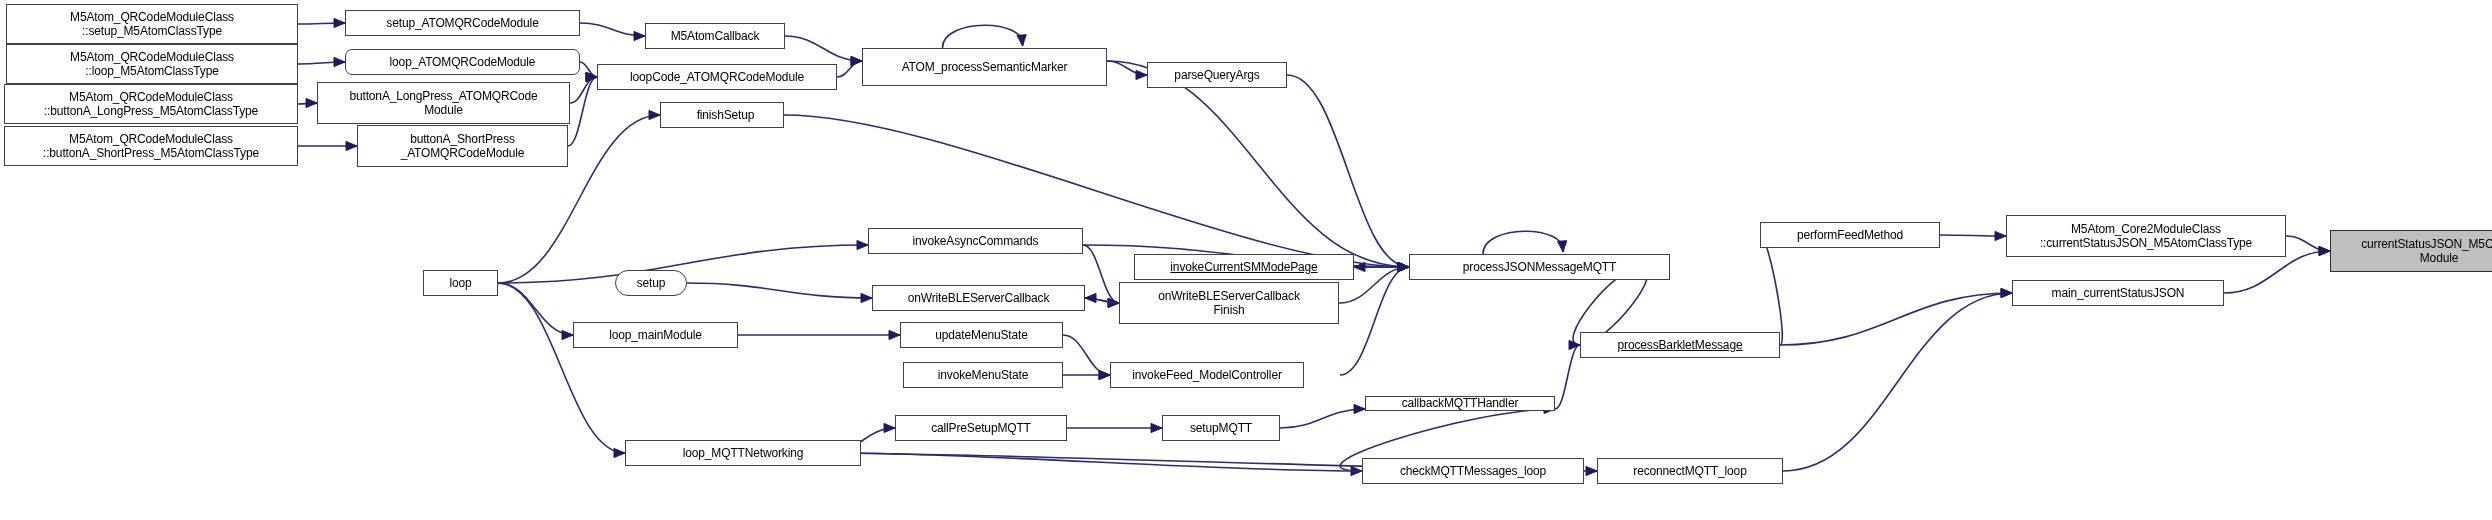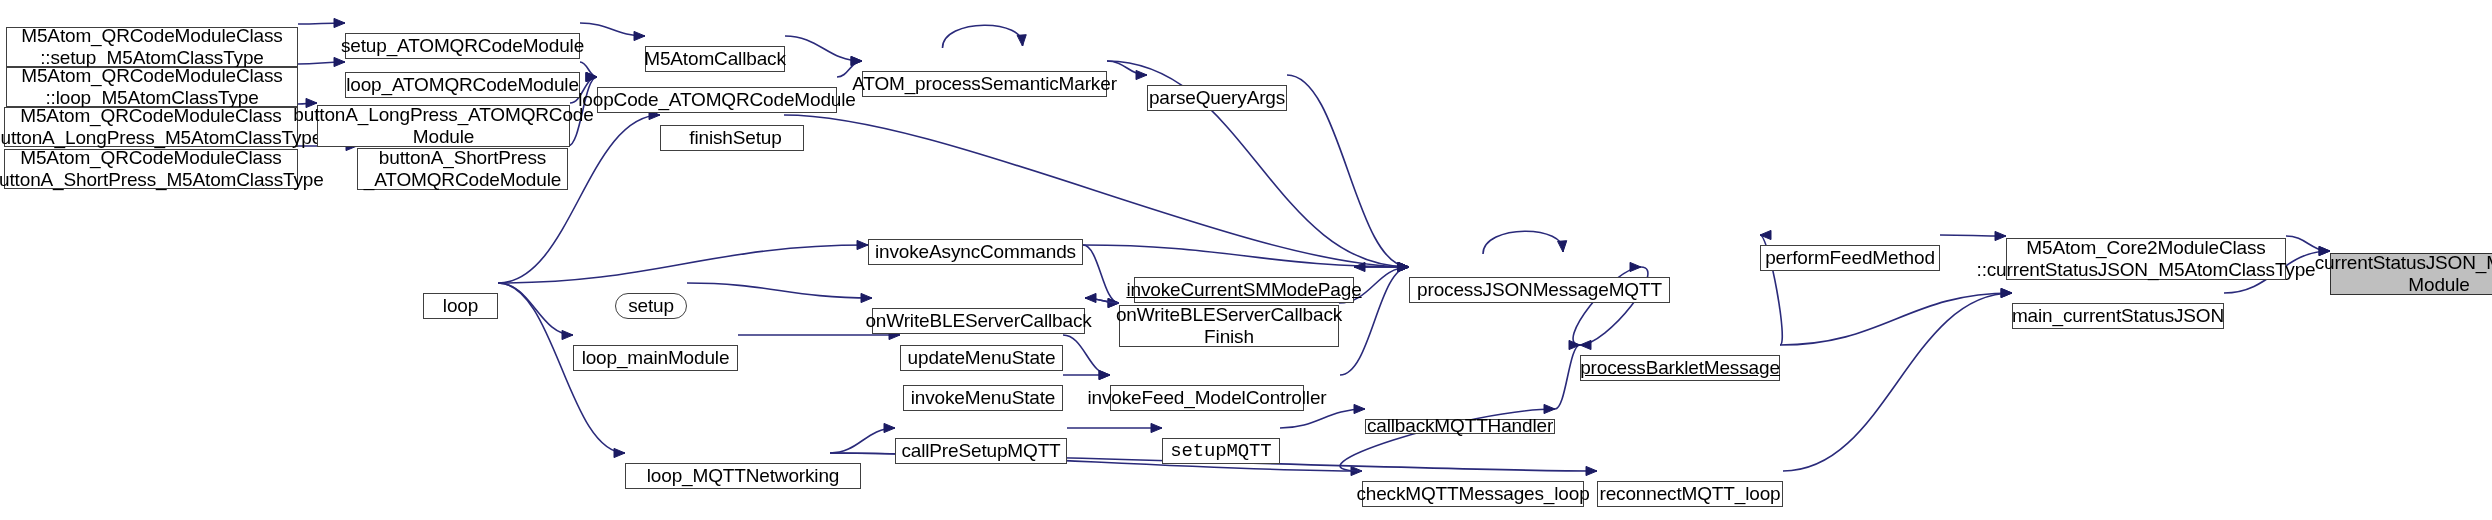--- a/index.html
+++ b/index.html
@@ -15,26 +15,25 @@
     position:absolute;
     box-sizing:border-box;
     border:1px solid #404040;
     background:#ffffff;
     color:#000000;
     display:flex;
     align-items:center;
     justify-content:center;
     text-align:center;
     line-height:1.18;
-    font-size:19px;
+    font-size:12px;
     letter-spacing:-0.15px;
     white-space:pre-line;
     padding:1px 3px;
     z-index:3;
-    margin-top:23px;
   }
   .node.hl{
     background:#bfbfbf;
     border:1px solid #303030;
   }
   svg#edges{
     position:absolute;
     left:0;top:0;
     width:2492px;
     height:520px;
@@ -152,52 +151,52 @@
       <path d="M 1783 471 C 1886.05 471, 1908.95 293, 2012 293"></path>
       <polygon points="2012,293 2001,288.4 2001,297.6"></polygon>
     </svg>
   <div id="node-layer">
       <div class="node" style="left: 6px; top: 4px; width: 292px; height: 40px;">M5Atom_QRCodeModuleClass
 ::setup_M5AtomClassType</div>
       <div class="node" style="left: 345px; top: 10px; width: 235px; height: 26px;">setup_ATOMQRCodeModule</div>
       <div class="node" style="left: 645px; top: 23px; width: 140px; height: 26px;">M5AtomCallback</div>
       <div class="node" style="left: 6px; top: 44px; width: 292px; height: 40px;">M5Atom_QRCodeModuleClass
 ::loop_M5AtomClassType</div>
-      <div class="node" style="left: 345px; top: 49px; width: 235px; height: 26px;">loop_ATOMQRCodeModule</div>
-      <div class="node" style="left: 862px; top: 48px; width: 245px; height: 26px;">ATOM_processSemanticMarker</div>
+      <div class="node" style="left: 345px; top: 49px; width: 235px; height: 26px; border-radius: 7px;">loop_ATOMQRCodeModule</div>
+      <div class="node" style="left: 862px; top: 48px; width: 245px; height: 38px;">ATOM_processSemanticMarker</div>
       <div class="node" style="left: 597px; top: 64px; width: 240px; height: 26px;">loopCode_ATOMQRCodeModule</div>
       <div class="node" style="left: 1147px; top: 62px; width: 140px; height: 26px;">parseQueryArgs</div>
       <div class="node" style="left: 4px; top: 84px; width: 294px; height: 40px;">M5Atom_QRCodeModuleClass
 ::buttonA_LongPress_M5AtomClassType</div>
       <div class="node" style="left: 317px; top: 82px; width: 253px; height: 42px;">buttonA_LongPress_ATOMQRCode
 Module</div>
-      <div class="node" style="left: 660px; top: 102px; width: 144px; height: 26px; padding-left: 10px;">finishSetup</div>
+      <div class="node" style="left: 660px; top: 102px; width: 124px; height: 26px; padding-left: 10px;">finishSetup</div>
       <div class="node" style="left: 4px; top: 126px; width: 294px; height: 40px;">M5Atom_QRCodeModuleClass
 ::buttonA_ShortPress_M5AtomClassType</div>
       <div class="node" style="left: 357px; top: 125px; width: 211px; height: 42px;">buttonA_ShortPress
 _ATOMQRCodeModule</div>
-      <div class="node" style="left: 868px; top: 216px; width: 215px; height: 26px;">invokeAsyncCommands</div>
+      <div class="node" style="left: 868px; top: 228px; width: 215px; height: 26px;">invokeAsyncCommands</div>
       <div class="node" style="left: 1409px; top: 254px; width: 261px; height: 26px;">processJSONMessageMQTT</div>
       <div class="node" style="left: 1134px; top: 254px; width: 220px; height: 26px; text-decoration: underline;">invokeCurrentSMModePage</div>
       <div class="node" style="left: 423px; top: 270px; width: 75px; height: 26px;">loop</div>
       <div class="node" style="left: 615px; top: 270px; width: 72px; height: 26px; border-radius: 13px;">setup</div>
       <div class="node" style="left: 872px; top: 285px; width: 213px; height: 26px;">onWriteBLEServerCallback</div>
       <div class="node" style="left: 1119px; top: 282px; width: 220px; height: 42px;">onWriteBLEServerCallback
 Finish</div>
       <div class="node" style="left: 573px; top: 322px; width: 165px; height: 26px;">loop_mainModule</div>
       <div class="node" style="left: 900px; top: 322px; width: 163px; height: 26px;">updateMenuState</div>
       <div class="node" style="left: 2006px; top: 215px; width: 280px; height: 42px;">M5Atom_Core2ModuleClass
 ::currentStatusJSON_M5AtomClassType</div>
       <div class="node" style="left: 1760px; top: 222px; width: 180px; height: 26px;">performFeedMethod</div>
       <div class="node hl" style="left: 2330px; top: 230px; width: 218px; height: 42px;">currentStatusJSON_M5Core2
 Module</div>
       <div class="node" style="left: 903px; top: 362px; width: 160px; height: 26px;">invokeMenuState</div>
       <div class="node" style="left: 1110px; top: 362px; width: 194px; height: 26px;">invokeFeed_ModelController</div>
       <div class="node" style="left: 1580px; top: 332px; width: 200px; height: 26px; text-decoration: underline;">processBarkletMessage</div>
       <div class="node" style="left: 2012px; top: 280px; width: 212px; height: 26px;">main_currentStatusJSON</div>
       <div class="node" style="left: 895px; top: 415px; width: 172px; height: 26px;">callPreSetupMQTT</div>
-      <div class="node" style="left: 1162px; top: 415px; width: 118px; height: 26px; font-family: Liberation Mono, monospace;">setupMQTT</div>
+      <div class="node" style="left: 1162px; top: 415px; width: 118px; height: 26px;">setupMQTT</div>
       <div class="node" style="left: 1365px; top: 396px; width: 190px; height: 15px;">callbackMQTTHandler</div>
       <div class="node" style="left: 625px; top: 440px; width: 236px; height: 26px;">loop_MQTTNetworking</div>
       <div class="node" style="left: 1362px; top: 458px; width: 222px; height: 26px;">checkMQTTMessages_loop</div>
       <div class="node" style="left: 1597px; top: 458px; width: 186px; height: 26px;">reconnectMQTT_loop</div>
     </div>
 </div>
 
 </body></html>

